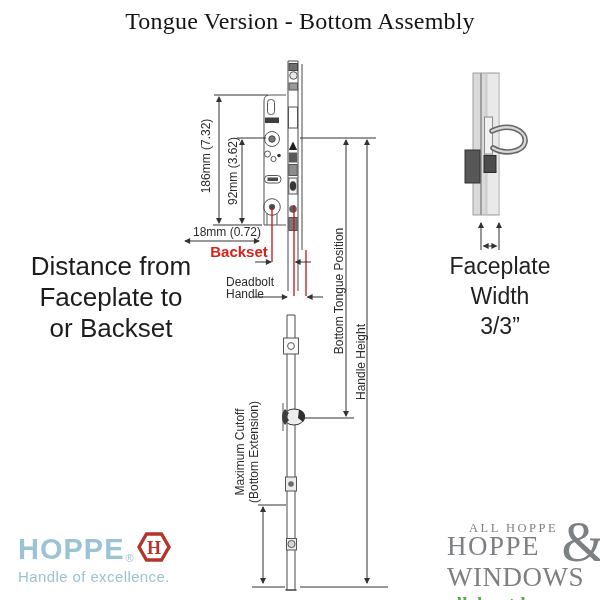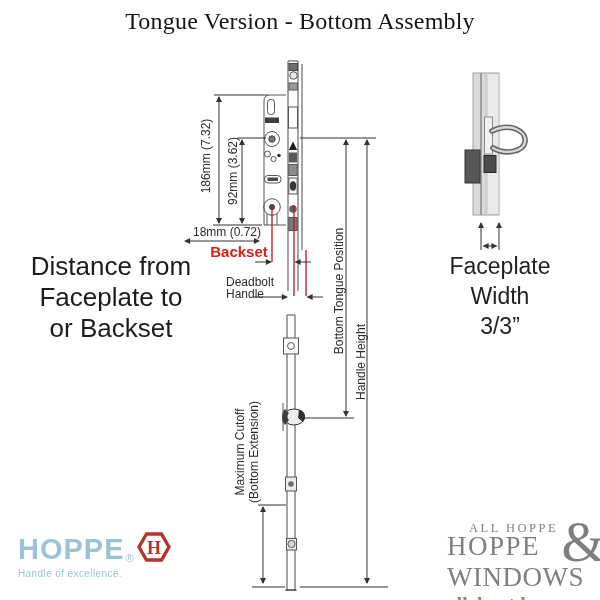--- a/index.html
+++ b/index.html
@@ -24,21 +24,21 @@
         font-size:26px;line-height:31px;}
   .note .red{font-weight:600;}
   .fpw{left:428px;top:251px;width:144px;text-align:center;color:#222;
        font-size:23px;line-height:30px;}
   
   .hoppe{left:18px;top:533px;}
   .hoppe-row{display:flex;align-items:flex-end;}
   .hoppe-name{font-size:29px;font-weight:bold;color:#9cc3d5;letter-spacing:1px;line-height:1;}
   .hoppe-reg{font-size:11px;color:#9cc3d5;margin-left:1px;margin-top:-3px;}
   .hoppe-hex{margin-left:3px;margin-top:-3px;}
-  .hoppe-tag{font-size:10px;color:#9cc3d5;margin-top:4px;letter-spacing:0.4px;}
+  .hoppe-tag{font-size:15px;color:#9cc3d5;margin-top:4px;letter-spacing:0.4px;}
   
   .aadw{left:447px;top:521px;width:153px;color:#7d8083;font-family:"Liberation Serif", serif;position:absolute;}
   .aadw-top{font-size:12.5px;letter-spacing:2.5px;margin-left:22px;white-space:nowrap;}
   .aadw-amp{position:absolute;right:-5px;top:-7px;font-size:56px;line-height:1;}
   .aadw-doors{font-size:27px;letter-spacing:1.5px;margin-top:-3px;line-height:1;white-space:nowrap;}
   .aadw-windows{font-size:27px;letter-spacing:0.5px;margin-top:4px;line-height:1;white-space:nowrap;}
   .aadw-url{font-size:19px;font-weight:bold;color:#5da654;margin-top:2px;letter-spacing:0.2px;white-space:nowrap;}
 </style>
 </head>
 <body>

